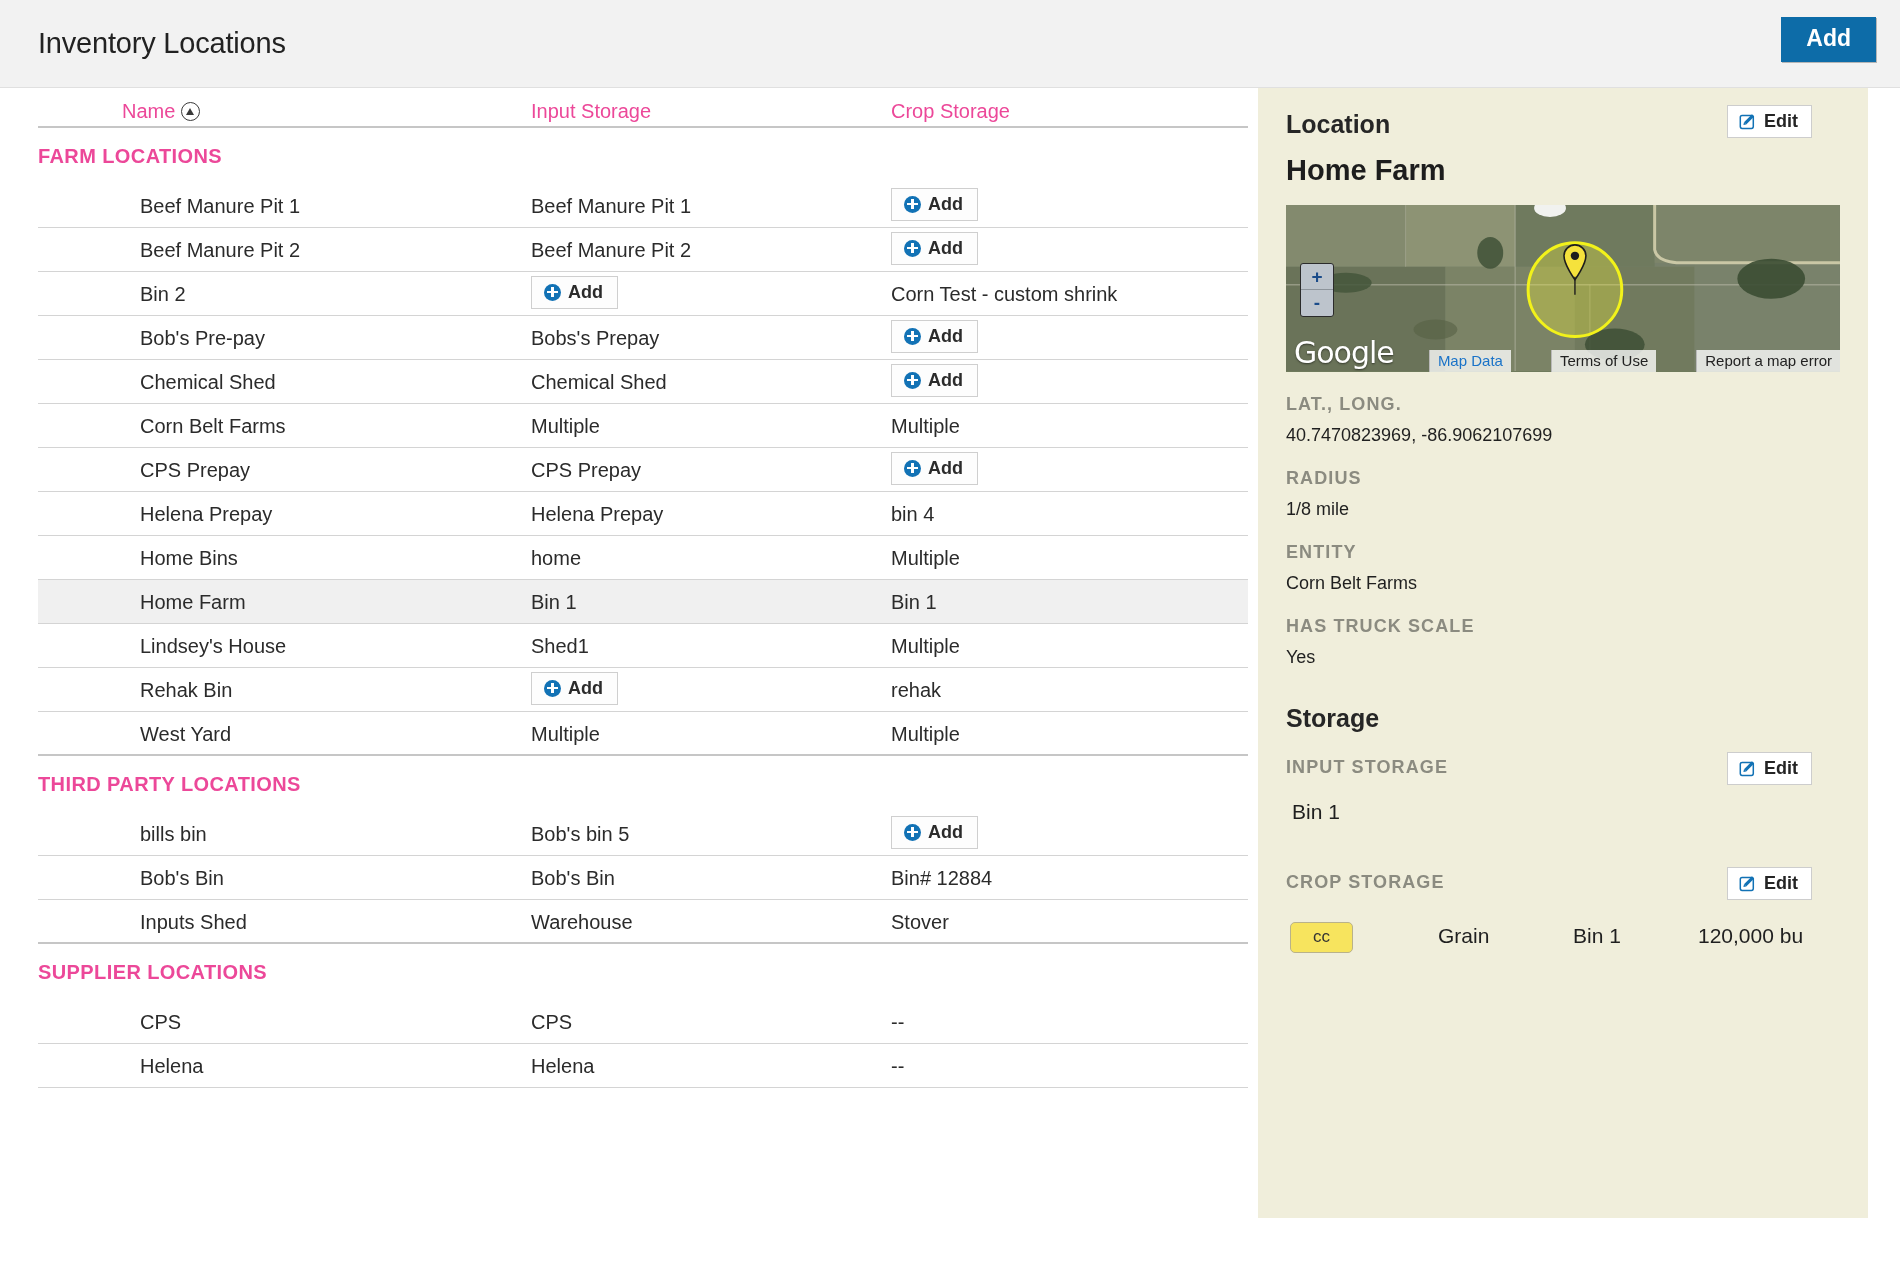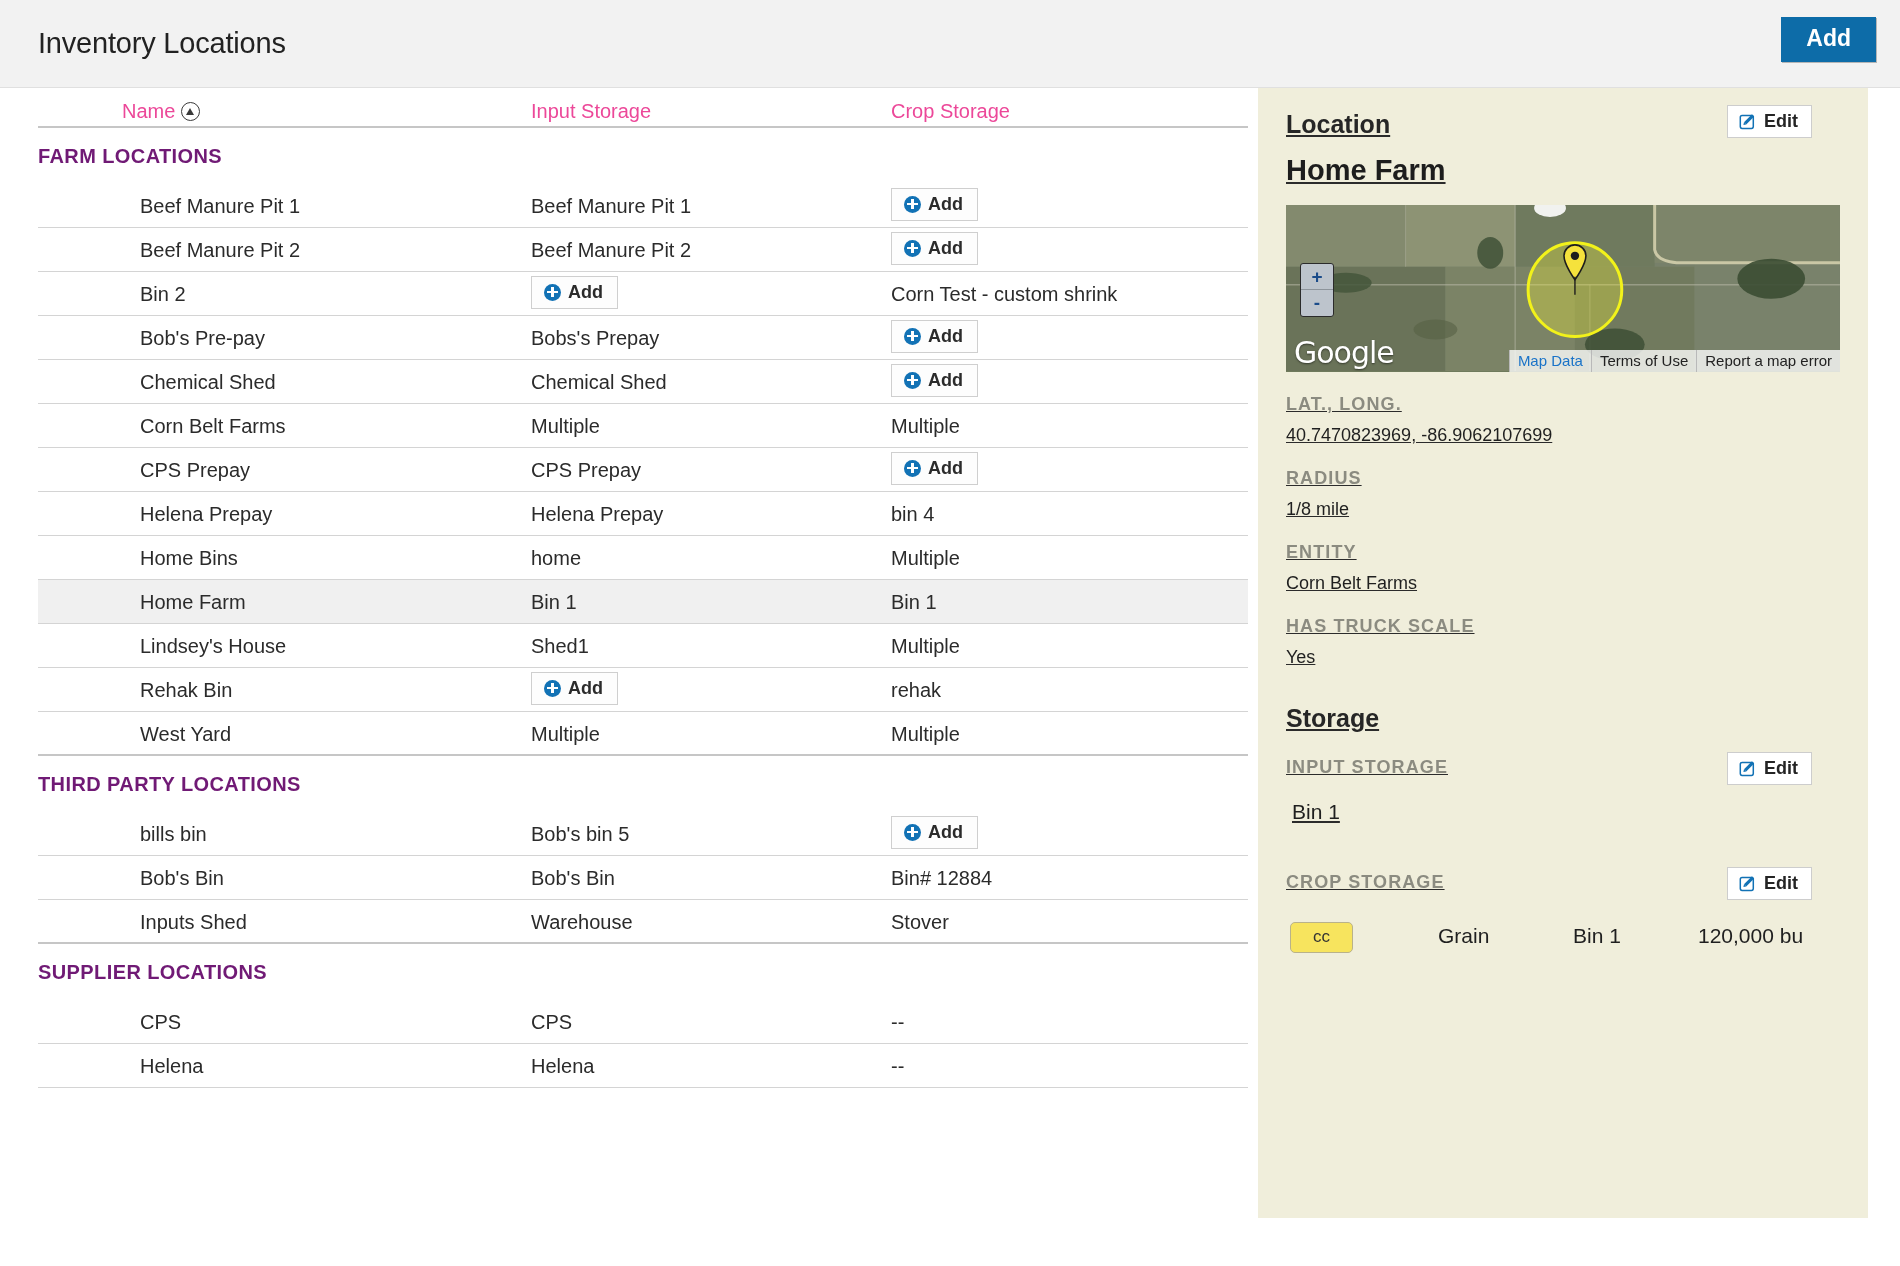--- a/index.html
+++ b/index.html
@@ -82,21 +82,21 @@
     left: 3.4px; top: 4.5px;
     border-left: 4.5px solid transparent;
     border-right: 4.5px solid transparent;
     border-bottom: 7px solid #3a3a3a;
   }
 
   .group-head {
     font-size: 20px;
     font-weight: 700;
     letter-spacing: 0.4px;
-    color: #701a75;
+    color: #ec4899;
     padding: 17px 0 16px 0;
   }
   .tr {
     position: relative;
     height: 44px;
     border-bottom: 1px solid #d4d4d4;
   }
   .tr.selected { background: #f0f0f0; }
   .tr.group-end { border-bottom: 2px solid #c6c6c6; }
   .cell {
@@ -137,21 +137,20 @@
   .plus-ic::before { left: 7.3px; top: 3.3px; width: 2.4px; height: 10.4px; }
   .plus-ic::after  { left: 3.3px; top: 7.3px; width: 10.4px; height: 2.4px; }
 
   
   .detail-panel {
     position: absolute;
     left: 1258px; top: 0;
     width: 610px; height: 1130px;
     background: #f0eedb;
     padding: 24px 28px 0 28px;
-    text-decoration: underline;
   }
   .panel-h2 {
     font-size: 25px;
     font-weight: 700;
     color: #262626;
     line-height: 1;
   }
   .panel-sub {
     font-size: 20px;
     color: #3b3b3b;
@@ -218,20 +217,21 @@
     letter-spacing: -1px;
     text-shadow: 0 1px 2px rgba(0,0,0,.5);
     font-family: "DejaVu Sans", sans-serif;
   }
   .map-attrib {
     position: absolute;
     right: 0; bottom: 0;
     display: flex;
     font-size: 15px;
     color: #222;
+    gap: 40px;
   }
   .map-attrib span {
     background: rgba(255,255,255,.78);
     padding: 2px 8px 3px;
     border-left: 1px solid #b9b9b9;
     white-space: nowrap;
     cursor: pointer;
   }
   .map-attrib span.lnk { color: #1a73c8; }
 

